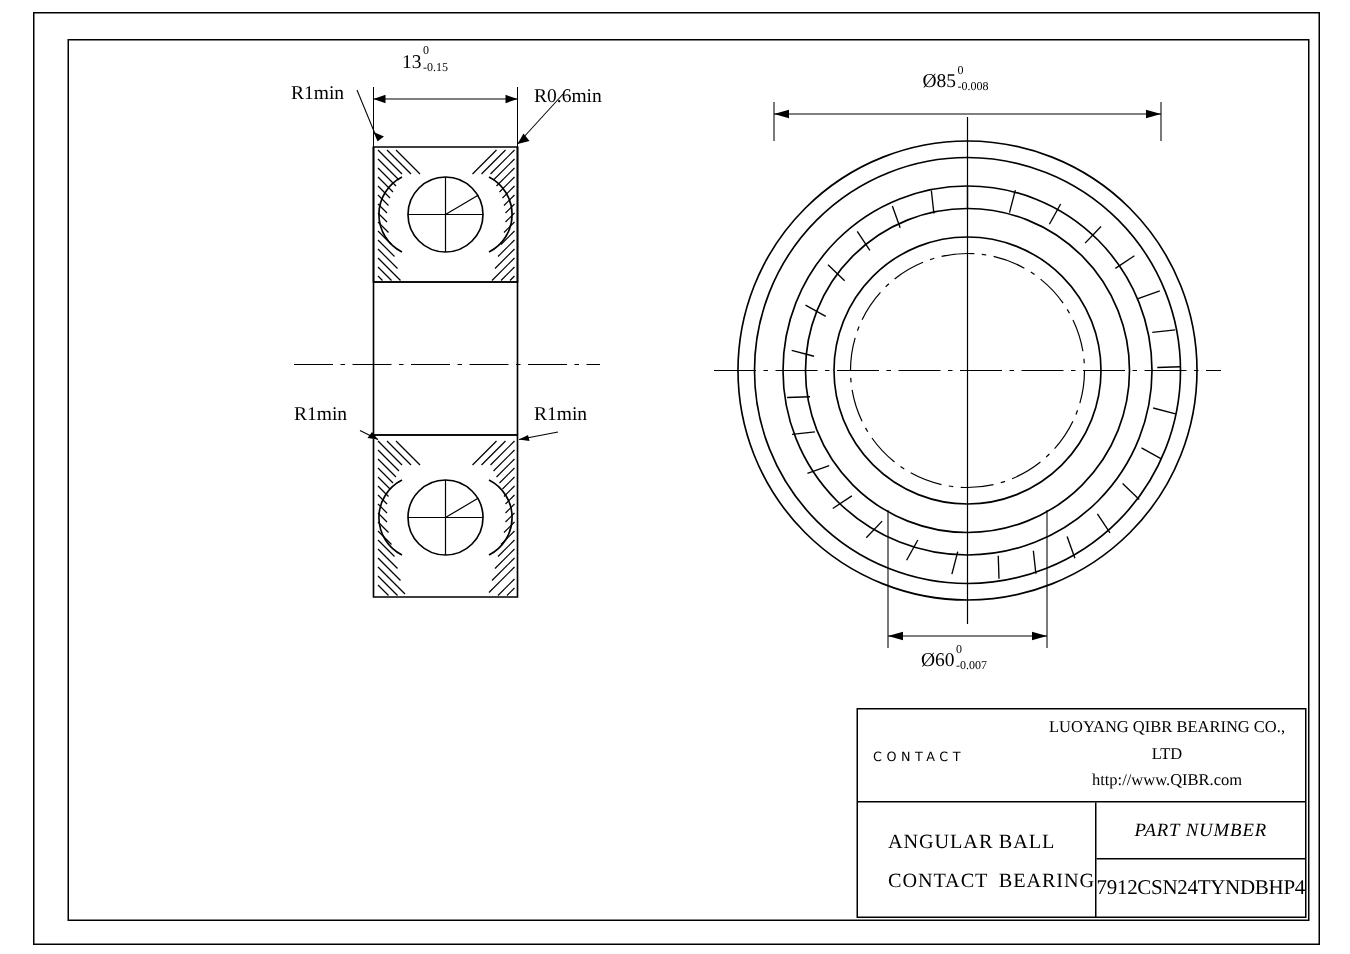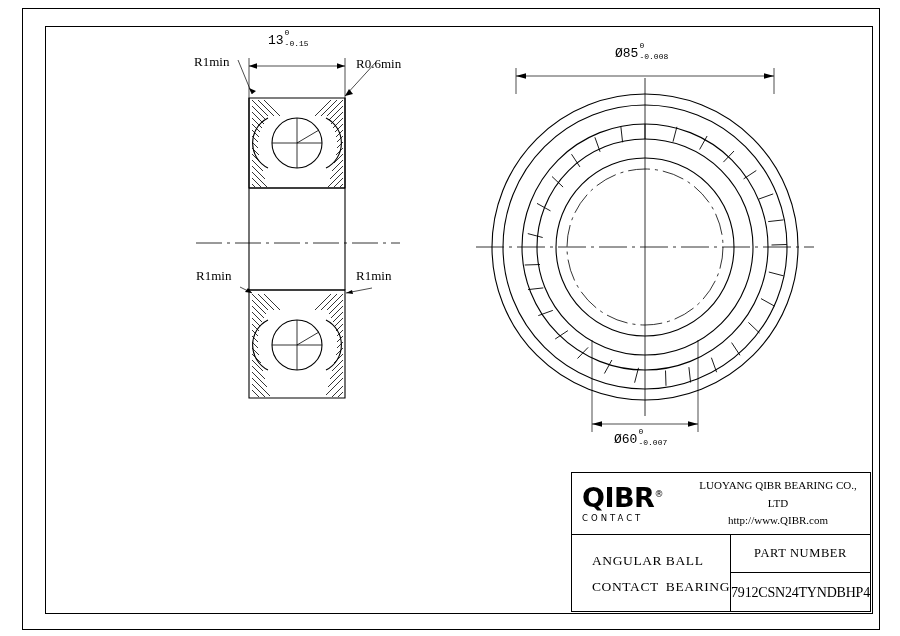--- a/index.html
+++ b/index.html
@@ -1,34 +1,34 @@
 <!DOCTYPE html>
 <html><head>
 <meta charset="utf-8">
 <style>
   html,body{margin:0;padding:0;background:#ffffff;}
   body{width:900px;height:636px;font-family:"Liberation Serif",serif;color:#000;}
   #sheet{position:relative;width:900px;height:636px;overflow:hidden;background:#fff;}
   .frame-outer{position:absolute;left:22px;top:8px;width:856px;height:620px;border:1px solid #000;}
   .frame-inner{position:absolute;left:45px;top:26px;width:826px;height:586px;border:1px solid #000;}
   svg{position:absolute;left:0;top:0;}
-  .dim{font-family:Liberation Mono, monospace;font-size:13px;}
+  .dim{font-family:Liberation Serif, serif;font-size:13px;}
   .lbl{font-family:"Liberation Serif",serif;font-size:13px;text-align:center;}
   
   #titleblock{position:absolute;left:571px;top:472px;width:300px;height:140px;border:1px solid #000;box-sizing:border-box;}
   #tb-top{position:relative;height:62px;border-bottom:1px solid #000;box-sizing:border-box;display:flex;align-items:center;}
   #logo{width:120px;padding-left:10px;box-sizing:border-box;}
   #logo .qibr{font-family:"DejaVu Sans",sans-serif;font-weight:bold;font-size:27px;letter-spacing:-0.5px;line-height:1;}
   #logo .reg{font-size:9px;vertical-align:super;font-weight:normal;}
   #logo .bearings{font-family:"DejaVu Sans",sans-serif;font-size:8.5px;letter-spacing:3px;margin-top:2px;}
   #company{flex:1;text-align:center;font-size:11px;line-height:1.6;padding-right:6px;}
   #tb-bot{display:flex;height:77px;}
   #tb-bl{width:152px;border-right:1px solid #000;box-sizing:border-box;display:flex;flex-direction:row;justify-content:center;align-items:center;font-size:13.5px;line-height:1.9;letter-spacing:0.6px;margin-left:20px;}
   #tb-br{flex:1;display:flex;flex-direction:column;box-sizing:border-box;}
-  #pn-label{height:38px;display:flex;align-items:center;justify-content:center;border-bottom:1px solid #000;box-sizing:border-box;font-size:12.5px;letter-spacing:0.6px;}
+  #pn-label{height:38px;display:flex;align-items:center;justify-content:center;border-bottom:1px solid #000;box-sizing:border-box;font-size:12.5px;letter-spacing:0.6px;font-style:italic;}
   #pn-value{flex:1;display:flex;align-items:center;justify-content:center;font-size:14px;letter-spacing:-0.2px;}
   .txt{position:absolute;white-space:nowrap;}
 </style>
 </head>
 <body>
 
 <div id="sheet">
 
   <div class="frame-outer"></div>
   <div class="frame-inner"></div>
@@ -241,21 +241,20 @@
   <div class="txt dim" style="left:614px;top:432px;">
     <span>Ø</span><span>60</span><span style="display:inline-block;position:relative;width:32px;height:14px;vertical-align:middle;">
       <span style="position:absolute;left:1px;top:-6px;font-size:8px;">0</span>
       <span style="position:absolute;left:1px;top:5px;font-size:8px;">-0.007</span>
     </span>
   </div>
 
   <div id="titleblock">
     <div id="tb-top">
       <div id="logo">
-        <div class="qibr"><span>QIBR</span><span class="reg">®</span></div>
         <div class="bearings">CONTACT</div>
       </div>
       <div id="company">
         <div>LUOYANG QIBR BEARING CO., LTD</div>
         <div>http://www.QIBR.com</div>
       </div>
     </div>
     <div id="tb-bot">
       <div id="tb-bl">
         <div>ANGULAR CONTACT</div>

